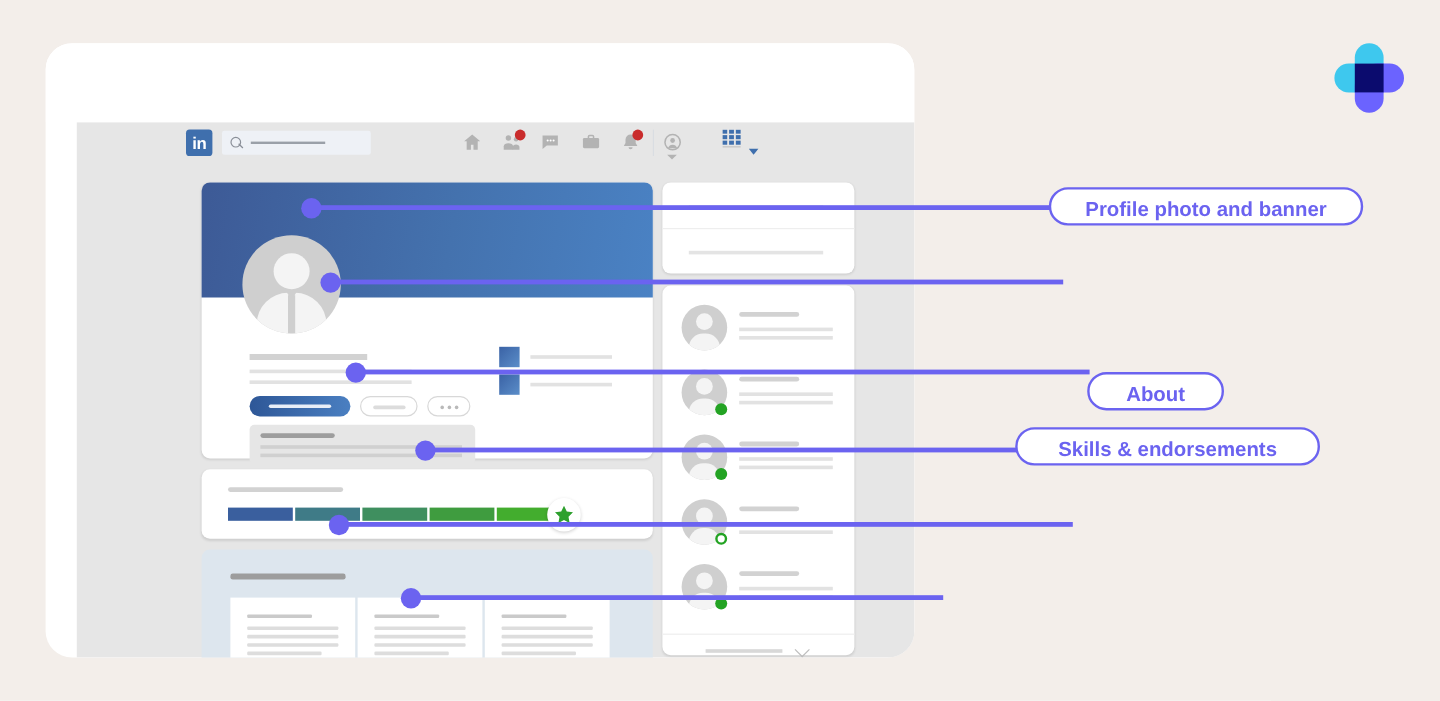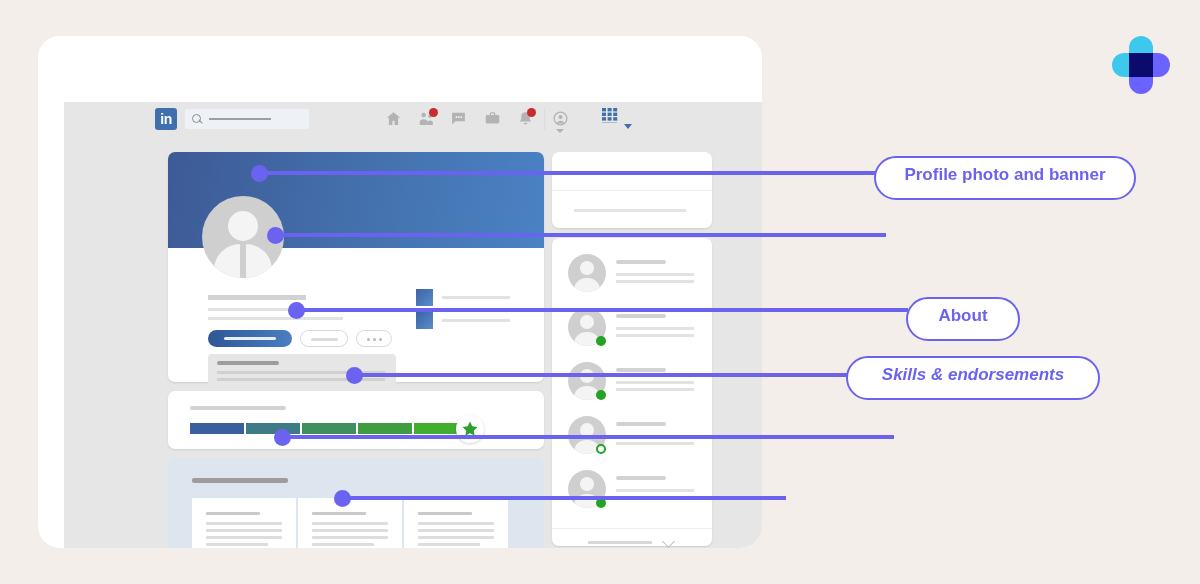--- a/index.html
+++ b/index.html
@@ -107,21 +107,21 @@
   .c-l3{position:absolute;left:64px;top:34px;width:78px;height:2.5px;background:#e2e2e2;}
   #side-more{position:absolute;left:0;top:290px;width:160px;height:24px;border-top:1px solid #eee;}
   #side-more .t{position:absolute;left:36px;top:12px;width:64px;height:2.5px;background:#d8d8d8;}
   #side-more .chev{position:absolute;left:112px;top:8px;width:8px;height:8px;border-left:1.6px solid #bdbdbd;border-bottom:1.6px solid #bdbdbd;transform:rotate(-45deg);}
 
   
   #annotations{position:absolute;left:0;top:0;width:1200px;height:584px;pointer-events:none;}
   .cx-line{position:absolute;height:4px;background:#6b63f0;}
   .cx-dot{position:absolute;width:17px;height:17px;border-radius:50%;background:#6b63f0;}
   .cx-pill{position:absolute;border:2.5px solid #6b63f0;border-radius:22px;background:#fff;
-           color:#6b63f0;font-weight:bold;font-size:17px;line-height:34px;height:44px;
+           color:#6b63f0;font-weight:bold;font-size:17px;line-height:34px;height:32px;
            text-align:center;white-space:nowrap;box-sizing:border-box;
            font-family:"Liberation Sans",sans-serif;}
 </style>
 </head>
 <body>
 
 <div id="brand-logo">
   <div class="lobe lobe-top"></div>
   <div class="lobe lobe-left"></div>
   <div class="lobe lobe-right"></div>
@@ -359,21 +359,21 @@
 </div>
 
 <div id="annotations">
     <div class="cx-line" style="left: 259px; top: 171px; width: 619px;"></div>
     <div class="cx-dot" style="left: 251px; top: 165px;"></div>
     <div class="cx-pill" style="left: 874px; top: 156px; width: 262px;">Profile photo and banner</div>
     <div class="cx-line" style="left: 275px; top: 233px; width: 611px;"></div>
     <div class="cx-dot" style="left: 267px; top: 227px;"></div>
     <div class="cx-line" style="left: 296px; top: 308px; width: 612px;"></div>
     <div class="cx-dot" style="left: 288px; top: 302px;"></div>
-    <div class="cx-pill" style="left: 906px; top: 297px; width: 114px;">About</div>
+    <div class="cx-pill" style="left: 906px; top: 310px; width: 114px;">About</div>
     <div class="cx-line" style="left: 354px; top: 373px; width: 494px;"></div>
     <div class="cx-dot" style="left: 346px; top: 367px;"></div>
-    <div class="cx-pill" style="left: 846px; top: 356px; width: 254px; font-style: italic;">Skills &amp; endorsements</div>
+    <div class="cx-pill" style="left: 846px; top: 356px; width: 254px;">Skills &amp; endorsements</div>
     <div class="cx-line" style="left: 282px; top: 435px; width: 612px;"></div>
     <div class="cx-dot" style="left: 274px; top: 429px;"></div>
     <div class="cx-line" style="left: 342px; top: 496px; width: 444px;"></div>
     <div class="cx-dot" style="left: 334px; top: 490px;"></div>
   </div>
 
 </body></html>

